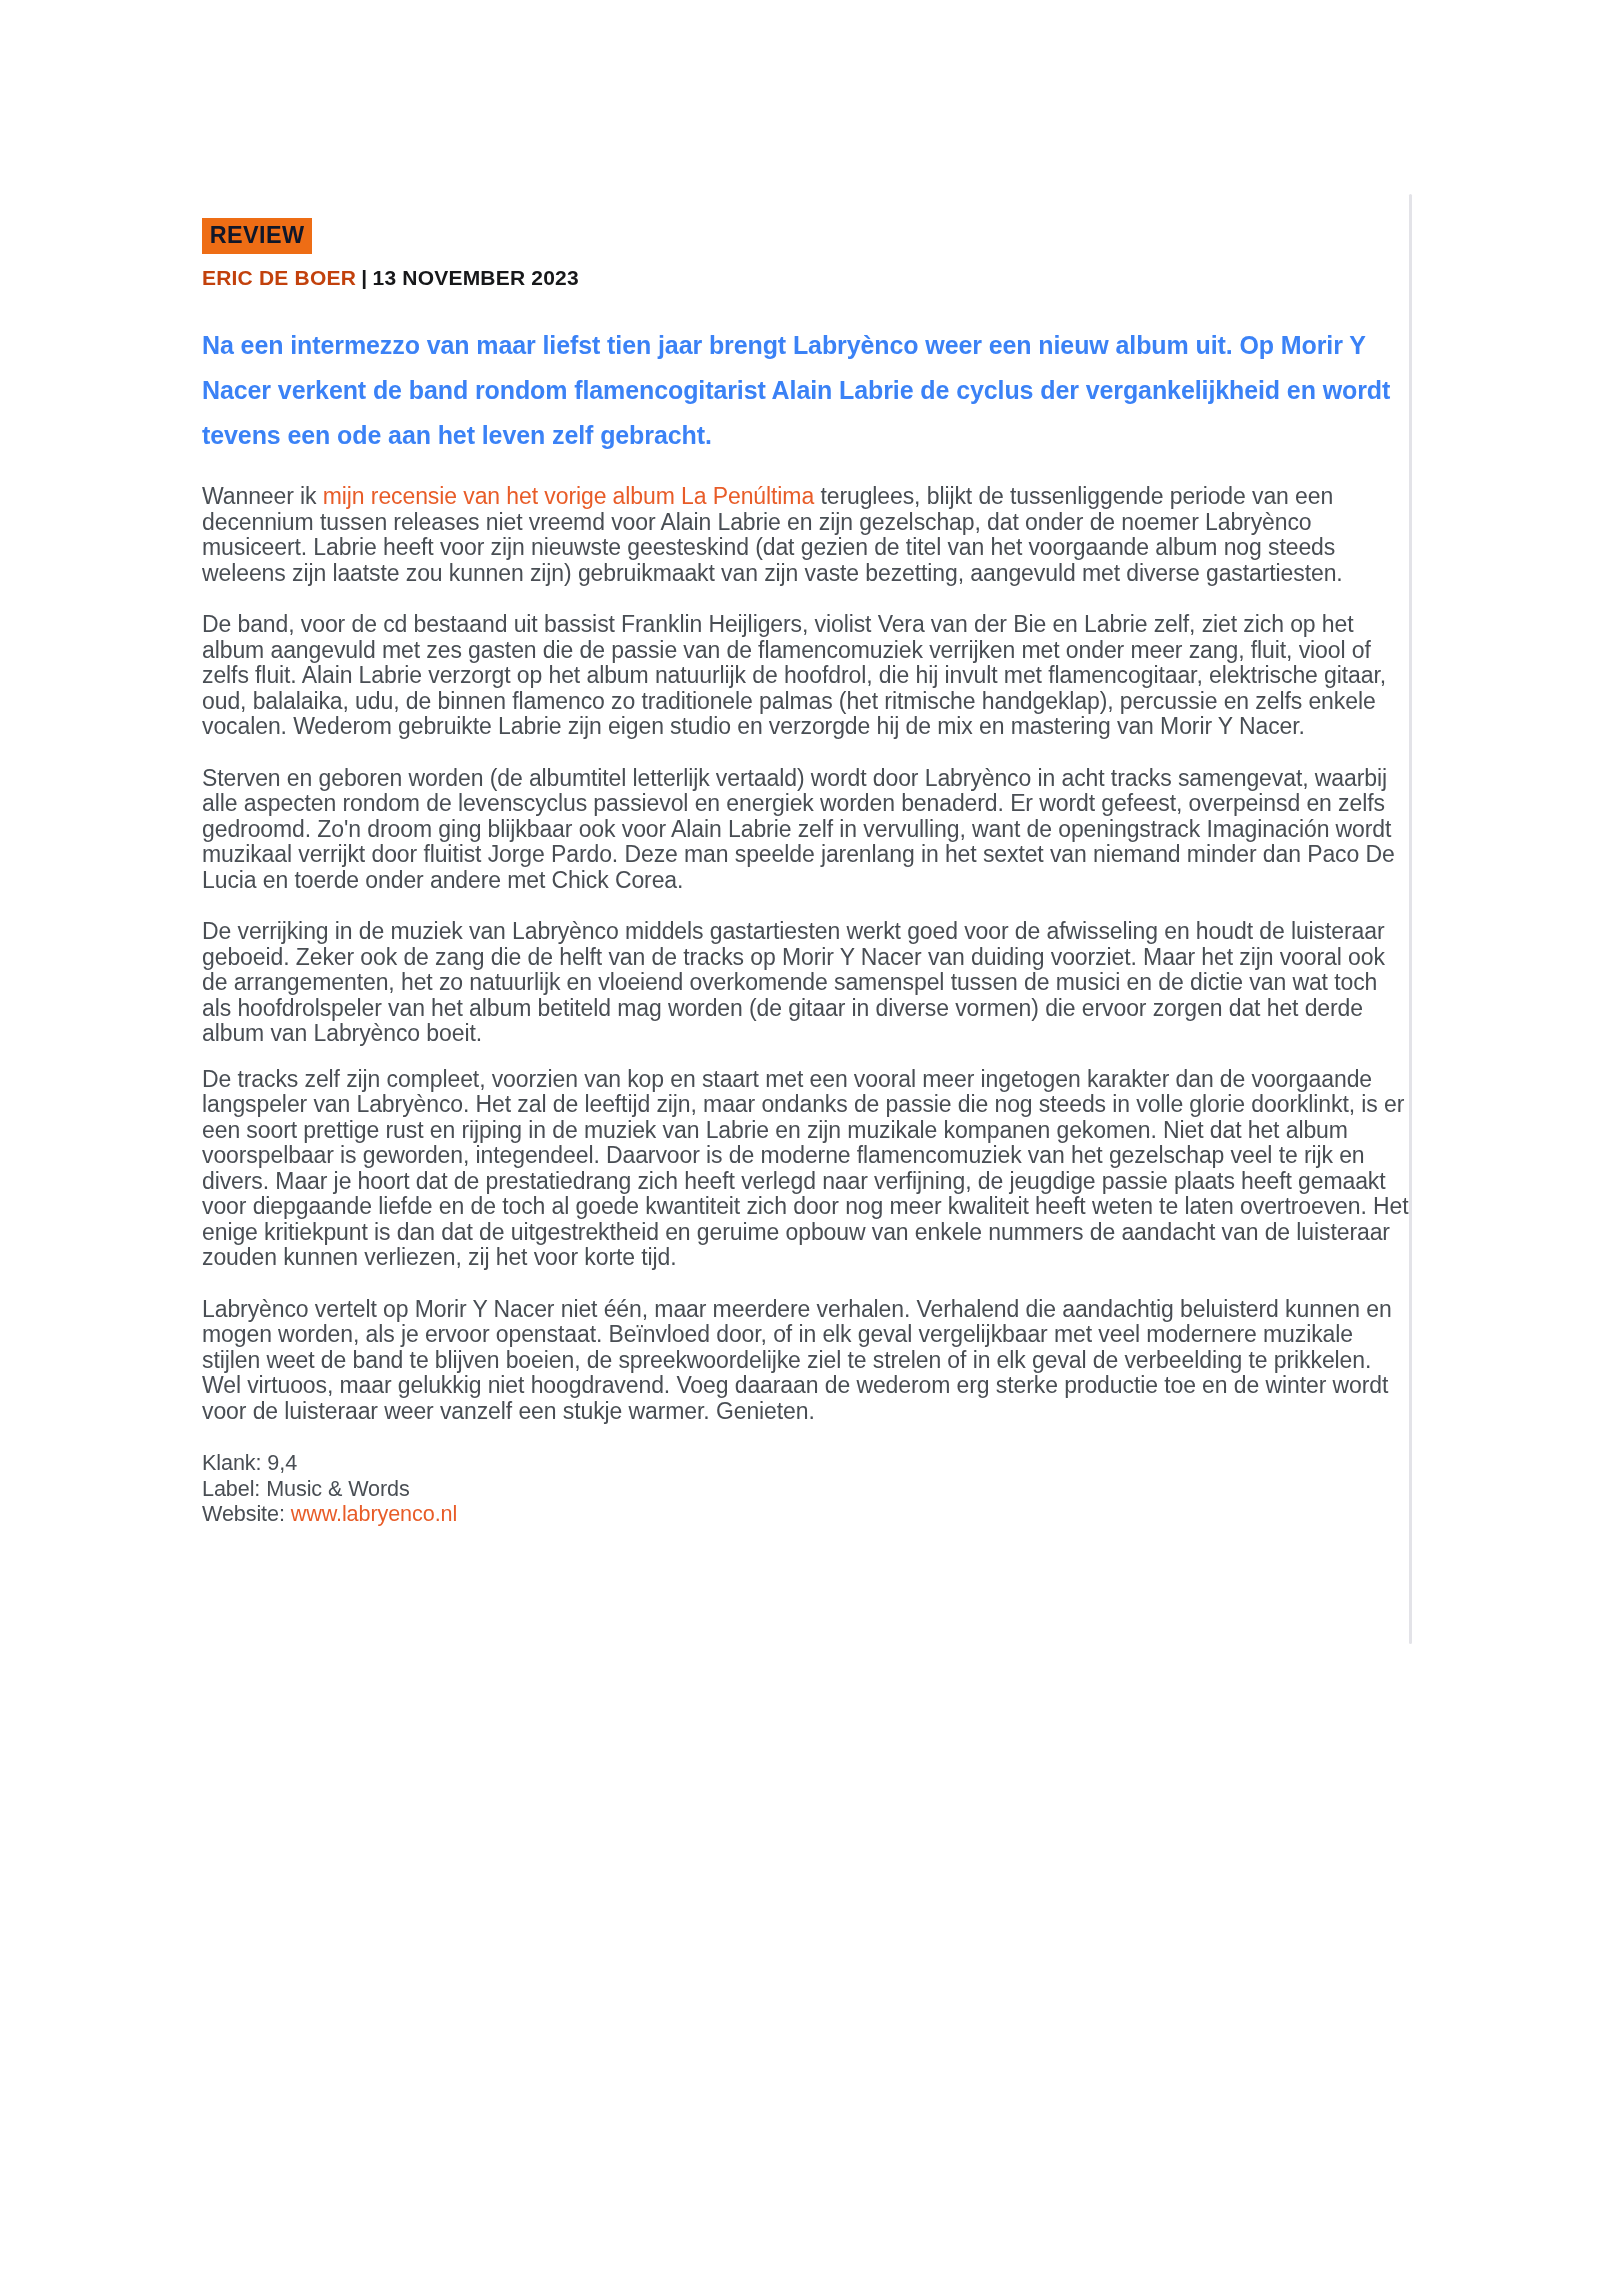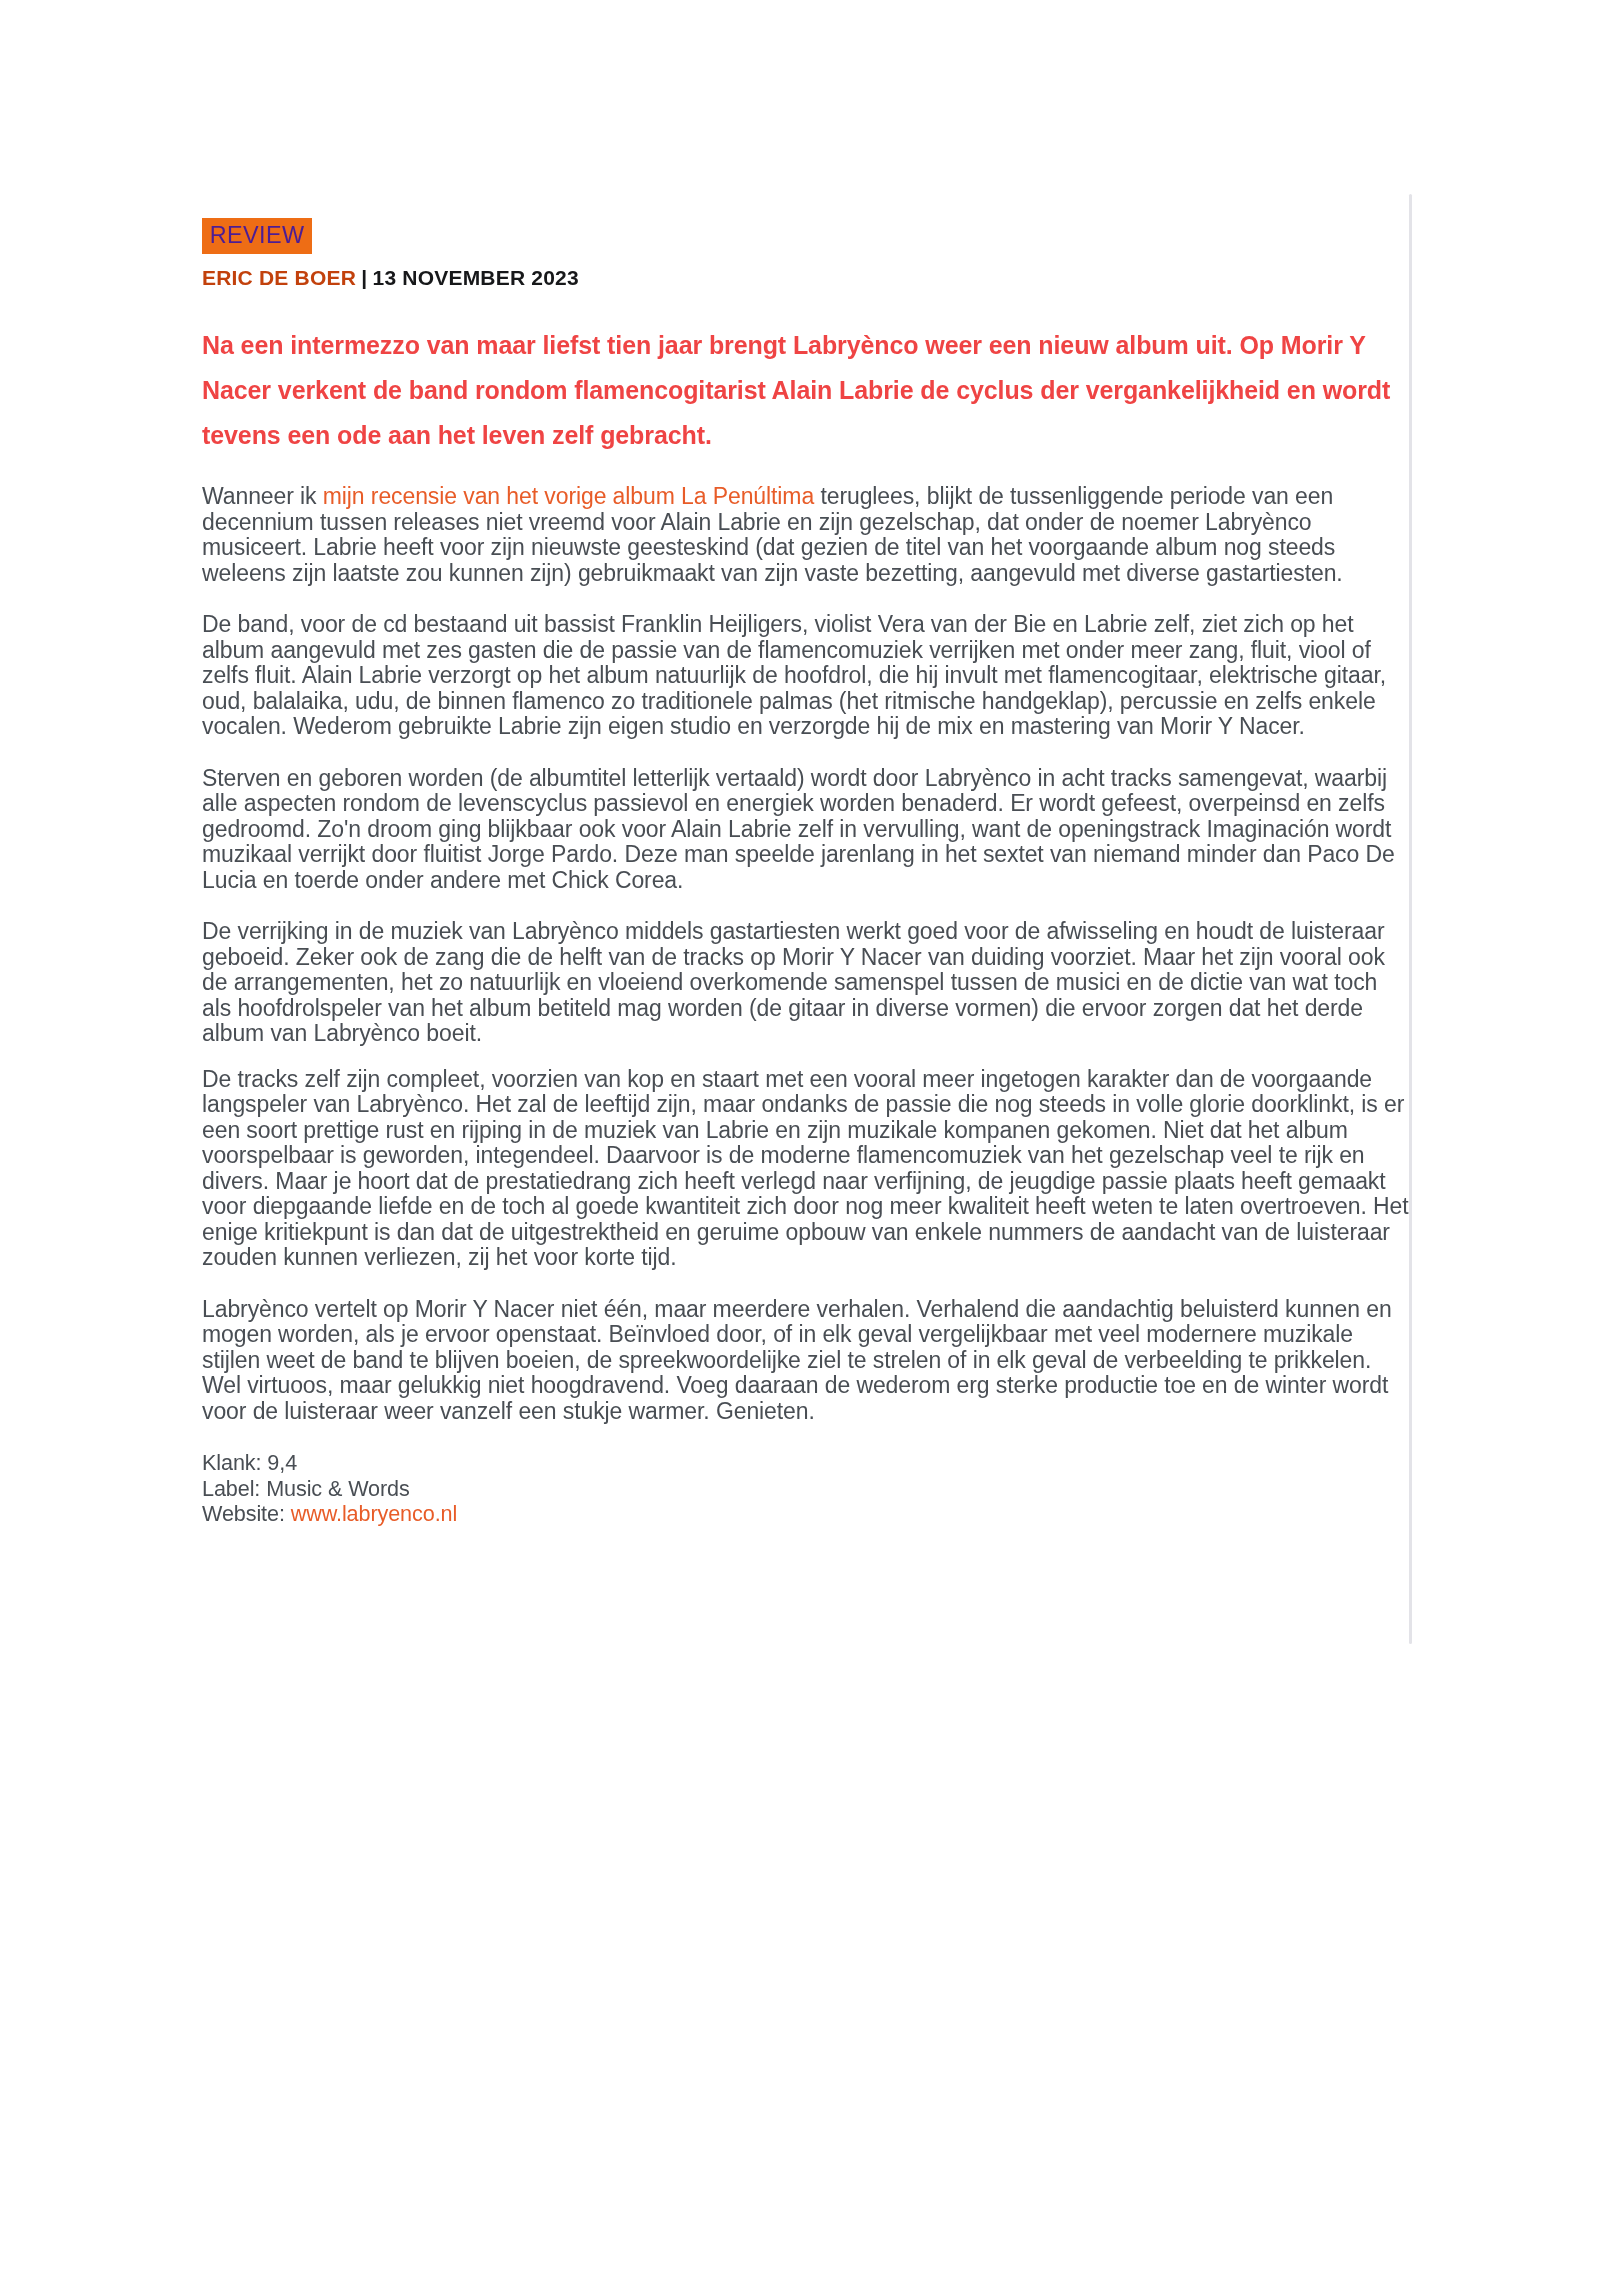--- a/index.html
+++ b/index.html
@@ -22,23 +22,23 @@
   }
   .content {
     position:absolute;
     left:202px;
     top:218px;
     width:1208px;
   }
   .badge {
     display:inline-block;
     background:#ee6d15;
-    color:#4c1d95;
+    color:#0f172a;
     font-size:23.4px;
-    font-weight:normal;
+    font-weight:bold;
     line-height:1;
     padding:6px 7.8px 7px 7.8px;
     letter-spacing:0.4px;
     cursor:pointer;
   }
   .title {
     margin:12px 0 0 0;
     max-width:1064px;
     font-size:68px;
     line-height:86px;
@@ -53,21 +53,21 @@
     color:#17181a;
     letter-spacing:0.2px;
   }
   .byline .author { color:#c2410c; cursor:pointer; }
   .byline .sep { margin:0 5.2px; }
   .intro {
     margin:33px 0 0 0;
     font-size:25px;
     line-height:45px;
     font-weight:bold;
-    color:#ef4444;
+    color:#3b82f6;
     letter-spacing:-0.1px;
   }
   .body-p {
     margin:26px 0 0 0;
     font-size:23px;
     line-height:25.5px;
     color:#494e54;
     letter-spacing:-0.1px;
   }
   .body-p.extra-gap { margin-top:20px; }

